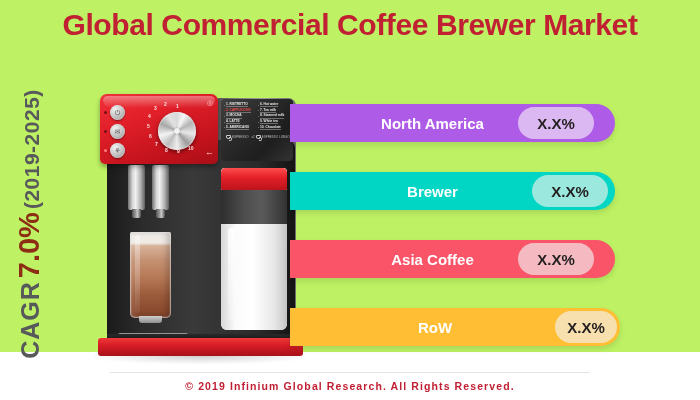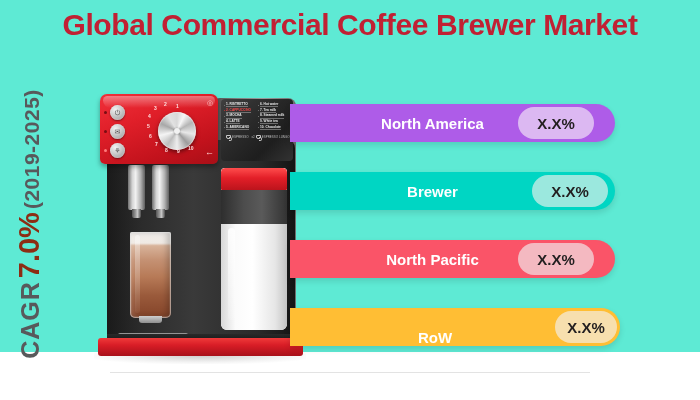--- a/index.html
+++ b/index.html
@@ -9,21 +9,21 @@
     height: 400px;
     background: #ffffff;
     font-family: "Liberation Sans", sans-serif;
     overflow: hidden;
   }
 
   .poster {
     position: relative;
     width: 700px;
     height: 352px;
-    background: #5eead4;
+    background: #bef264;
     text-decoration: underline;
   }
 
   
   .title {
     position: absolute;
     top: 8px;
     left: 0;
     width: 700px;
     text-align: center;
@@ -625,29 +625,30 @@
 
     <div class="barrow" style="top:68px;">
       <div class="bar" style="width:325px; background:#00D6C3;">
         <span class="bar-label">Brewer</span>
       </div>
       <div class="pill" style="left:242px; background:#9BE8DE;">X.X%</div>
     </div>
 
     <div class="barrow" style="top:136px;">
       <div class="bar" style="width:325px; background:#FA5468;">
-        <span class="bar-label">North Pacific</span>
+        <span class="bar-label">Asia Coffee</span>
       </div>
       <div class="pill" style="left:228px; background:#F4B9C1;">X.X%</div>
     </div>
 
     <div class="barrow" style="top:204px;">
-      <div class="bar" style="width:330px; background:#FFBE34;align-items:flex-end;">
+      <div class="bar" style="width:330px; background:#FFBE34;">
         <span class="bar-label">RoW</span>
       </div>
       <div class="pill" style="left:265px; background:#F7DFAE; min-width:62px;">X.X%</div>
     </div>
 
   </div>
 
   <div class="divider"></div>
+  <div class="footer">© 2019 Infinium Global Research. All Rights Reserved.</div>
 
 </div>
 
 </body></html>

